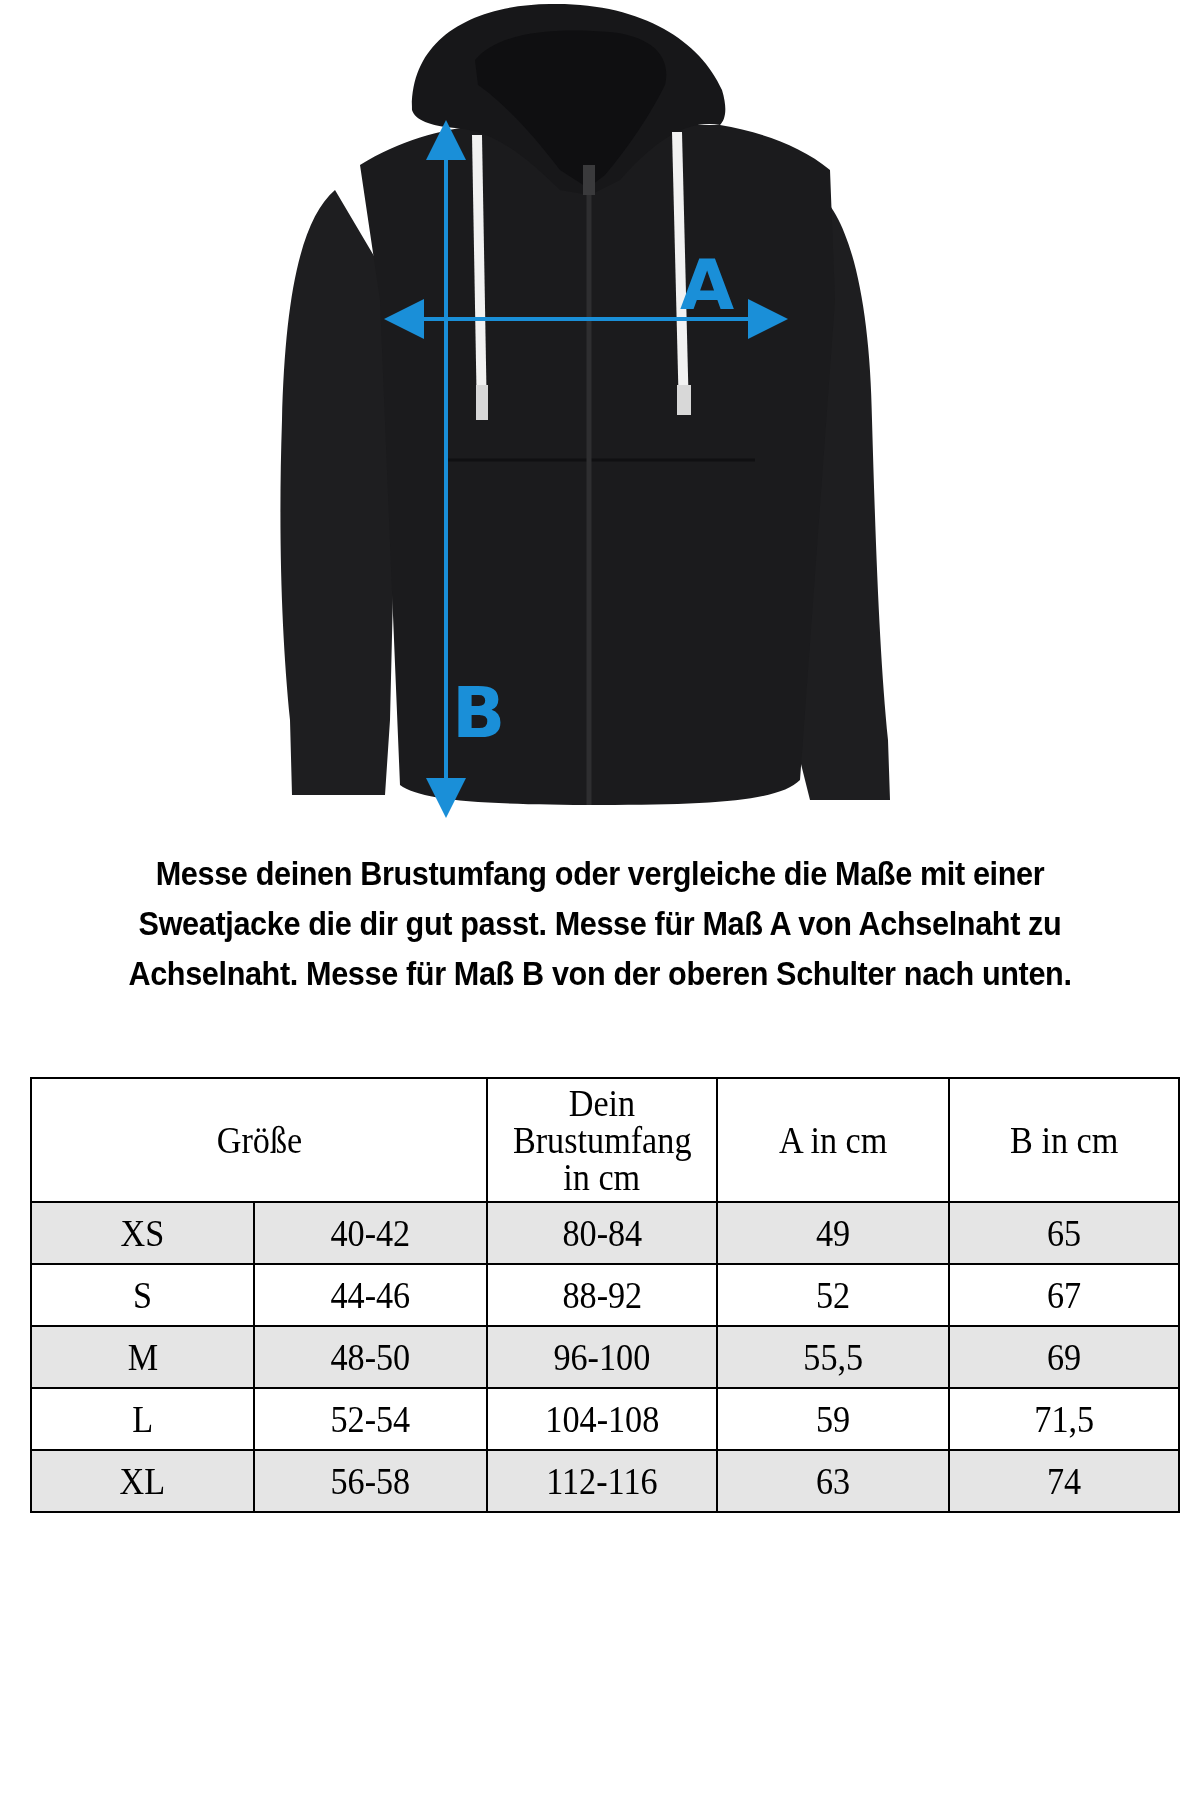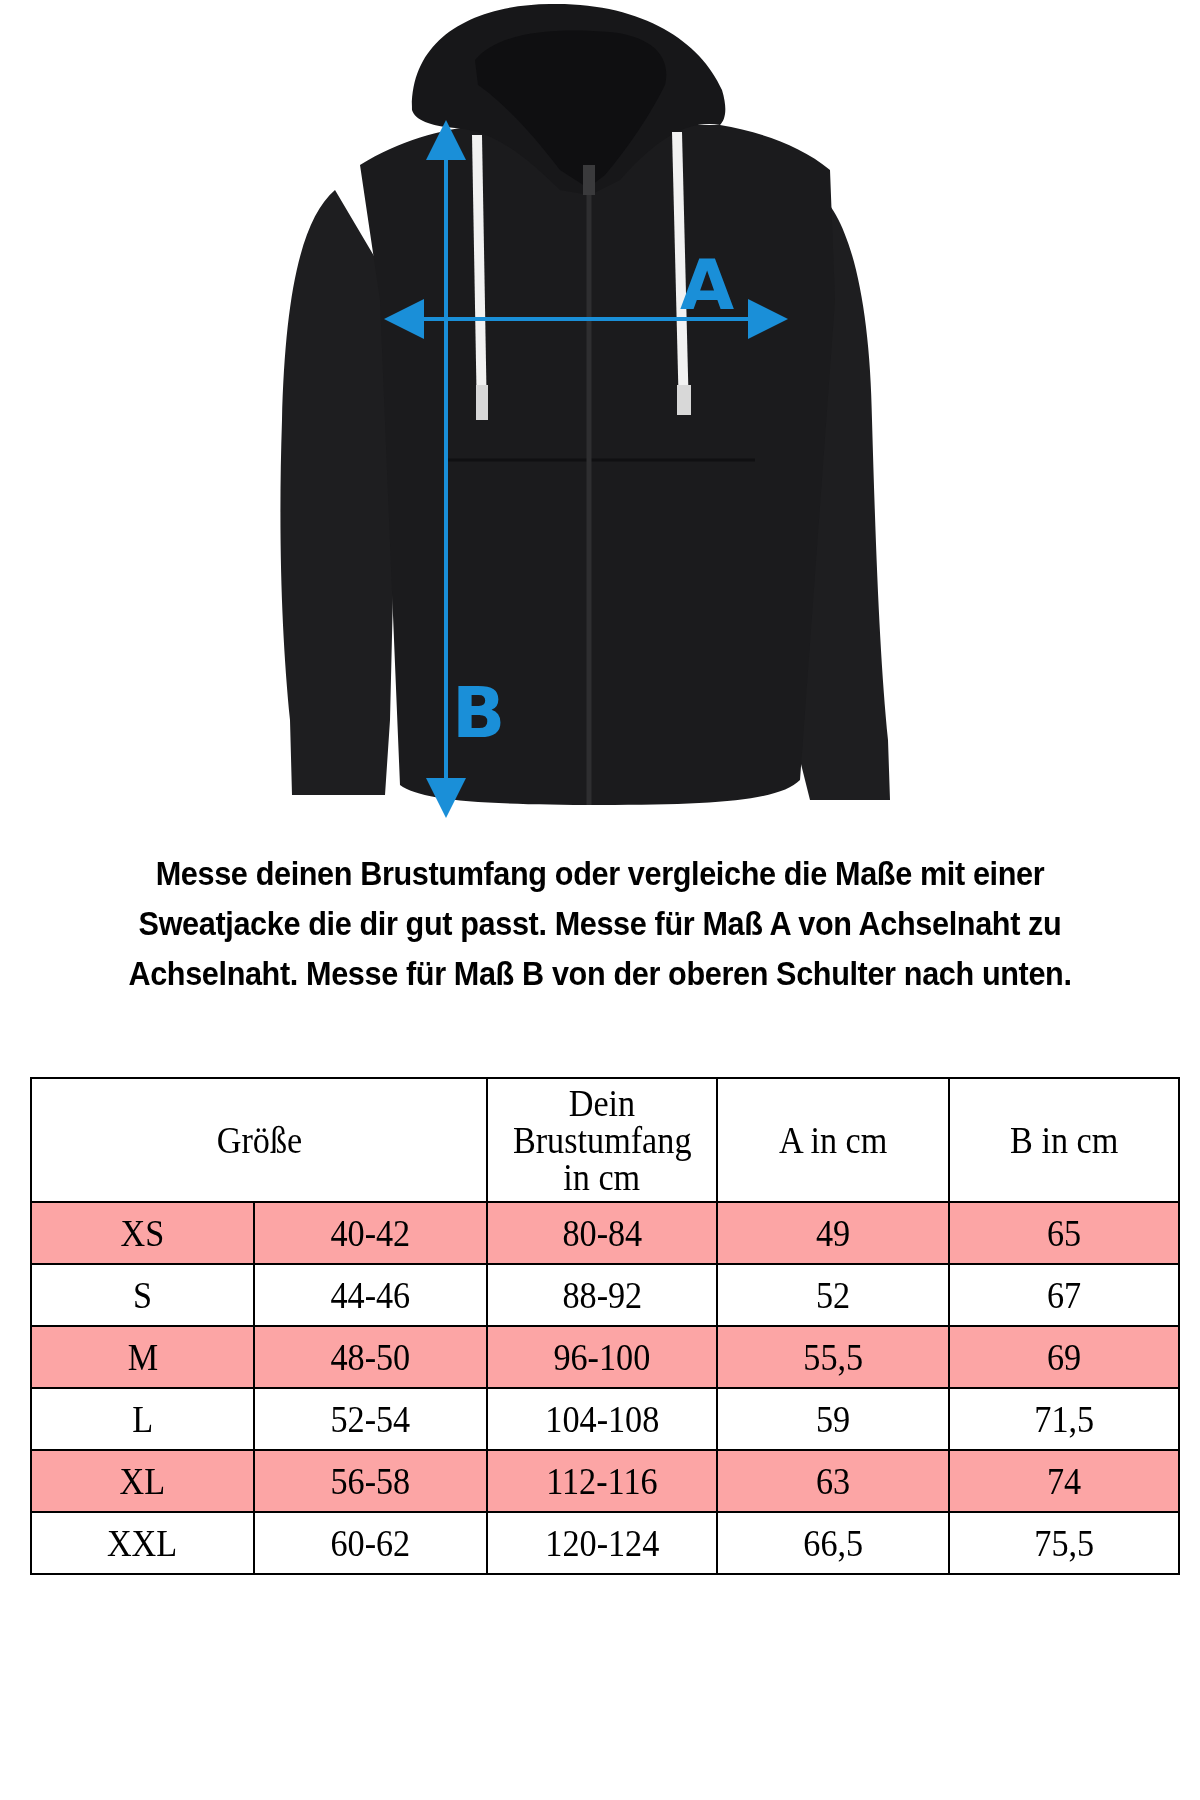--- a/index.html
+++ b/index.html
@@ -12,21 +12,21 @@
   .instructions { position: absolute; left: 40px; top: 848px; width: 1120px; text-align: center;
                   font-weight: bold; font-size: 34px; line-height: 50px; letter-spacing: -0.4px;
                   font-family: "Liberation Sans", sans-serif; transform: scaleX(0.9); transform-origin: center; }
   table.sizes { position: absolute; left: 30px; top: 1077px; width: 1148px;
                 border-collapse: collapse; table-layout: fixed; }
   table.sizes td, table.sizes th { border: 2.5px solid #000; text-align: center; vertical-align: middle;
                   font-size: 38px; font-weight: normal; padding: 0;
                   font-family: Liberation Serif, serif; }
   table.sizes thead th { height: 122px; line-height: 37px; background: #fff; }
   table.sizes tbody td { height: 60px; }
-  table.sizes tbody tr.shaded td { background: #fca5a5; margin-top: 40px; }
+  table.sizes tbody tr.shaded td { background: #e5e5e5; margin-top: 40px; }
   table.sizes tbody tr.plain td { background: #ffffff; }
   .cond { display: inline-block; transform: scaleX(0.9); }
 </style>
 </head>
 <body>
 
 <div class="figure">
   <svg width="1200" height="830" viewBox="0 0 1200 830">
     <defs>
       <marker id="ah" markerWidth="10" markerHeight="10" refX="5" refY="5" orient="auto-start-reverse">
@@ -110,21 +110,14 @@
       <td><span class="cond">59</span></td>
       <td><span class="cond">71,5</span></td>
     </tr>
     <tr class="shaded">
       <td><span class="cond">XL</span></td>
       <td><span class="cond">56-58</span></td>
       <td><span class="cond">112-116</span></td>
       <td><span class="cond">63</span></td>
       <td><span class="cond">74</span></td>
     </tr>
-    <tr class="plain">
-      <td><span class="cond">XXL</span></td>
-      <td><span class="cond">60-62</span></td>
-      <td><span class="cond">120-124</span></td>
-      <td><span class="cond">66,5</span></td>
-      <td><span class="cond">75,5</span></td>
-    </tr>
   </tbody>
 </table>
 
 </body></html>

